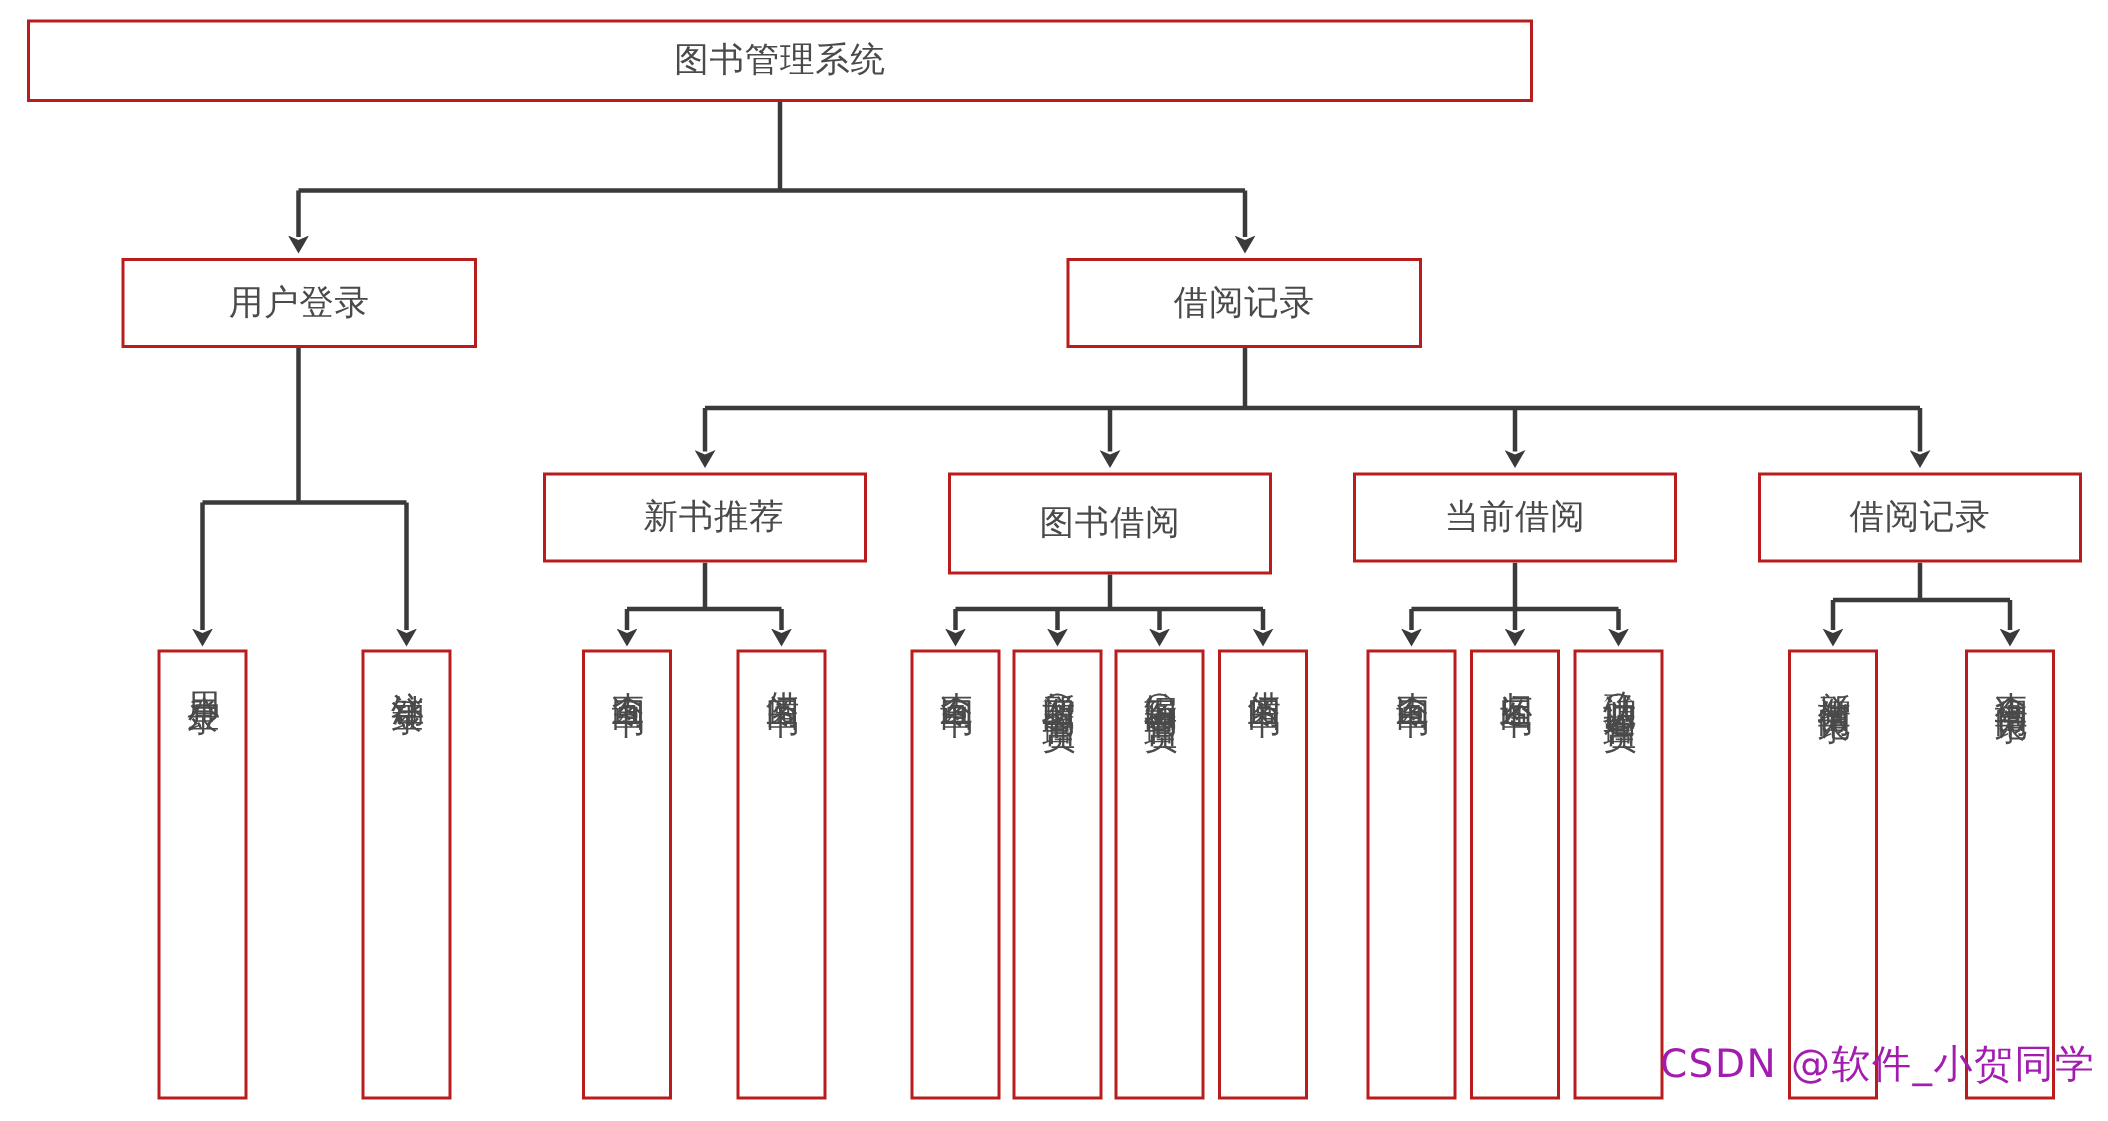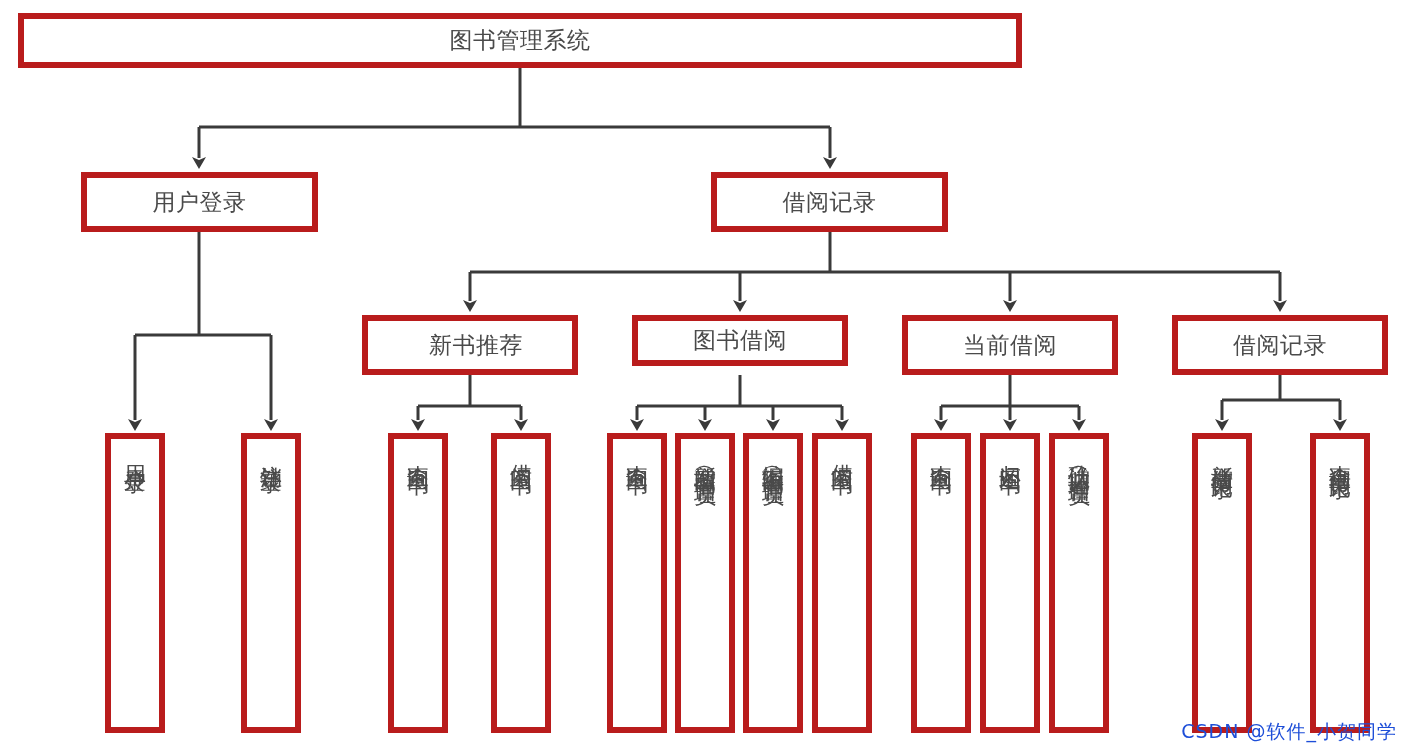--- a/index.html
+++ b/index.html
@@ -21,21 +21,21 @@
     position: absolute;
     left: 0;
     top: 0;
     width: 1405px;
     height: 747px;
   }
   .node {
     position: absolute;
     box-sizing: border-box;
     background: #ffffff;
-    border: 6px solid #b91c1c;
+    border: 2px solid #b91c1c;
     display: flex;
     align-items: center;
     justify-content: center;
     z-index: 5;
   }
   .node .label {
     color: #4a4a4a;
     font-size: 23px;
     line-height: 1.08;
     letter-spacing: 0.5px;
@@ -50,23 +50,23 @@
     font-size: 22px;
   }
   .node.vertical {
     align-items: flex-start;
     justify-content: center;
     padding-top: 8px;
   }
   .watermark {
     position: absolute;
     right: 8px;
-    bottom: 2px;
-    color: #1d4ed8;
-    font-size: 19px;
+    bottom: 20px;
+    color: #a21caf;
+    font-size: 26px;
     letter-spacing: 1px;
     z-index: 9;
     white-space: nowrap;
   }
 </style>
 </head>
 <body>
 
 <div id="canvas">
 
@@ -127,21 +127,21 @@
   <div class="node" style="left:81px; top:172px; width:237px; height:60px;">
     <span class="label">用户登录</span>
   </div>
   <div class="node" style="left:711px; top:172px; width:237px; height:60px;">
     <span class="label">借阅记录</span>
   </div>
 
   <div class="node" style="left:362px; top:315px; width:216px; height:60px;padding-left:12px;">
     <span class="label">新书推荐</span>
   </div>
-  <div class="node" style="left:632px; top:315px; width:216px; height:51px;">
+  <div class="node" style="left:632px; top:315px; width:216px; height:68px;">
     <span class="label">图书借阅</span>
   </div>
   <div class="node" style="left:902px; top:315px; width:216px; height:60px;">
     <span class="label">当前借阅</span>
   </div>
   <div class="node" style="left:1172px; top:315px; width:216px; height:60px;">
     <span class="label">借阅记录</span>
   </div>
 
   <div class="node vertical" style="left:105px; top:433px; width:60px; height:300px;">

